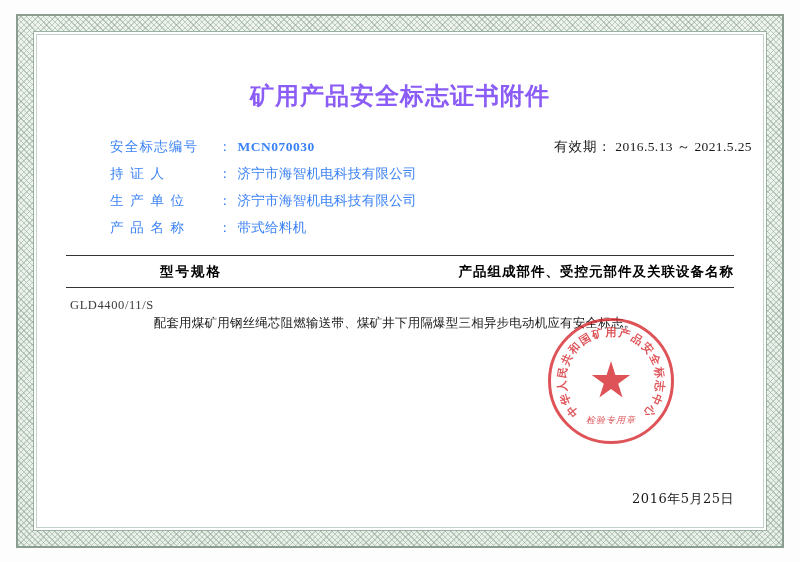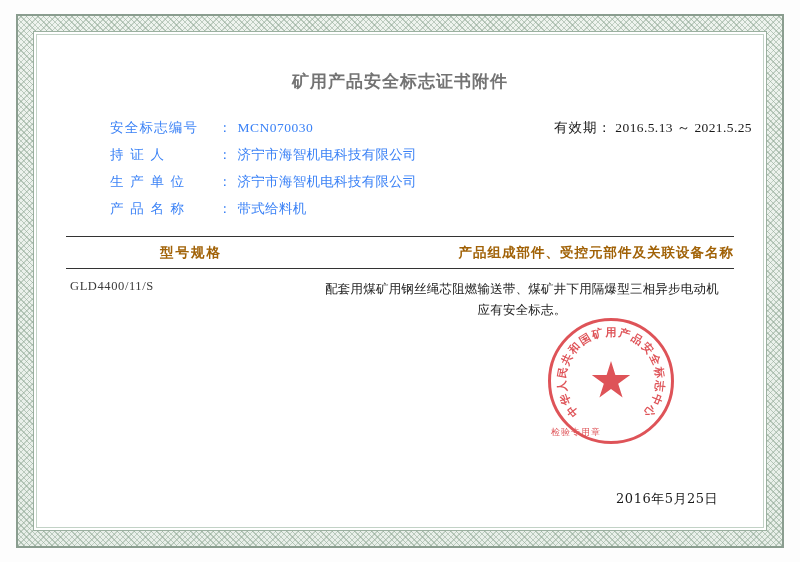--- a/index.html
+++ b/index.html
@@ -70,25 +70,25 @@
     position: absolute;
     left: 48px;
     top: 46px;
     right: 48px;
     bottom: 46px;
     box-sizing: border-box;
   }
 
   .doc-title {
     text-align: center;
-    font-size: 17px;
+    font-size: 24px;
     font-weight: bold;
     letter-spacing: 1px;
-    color: #737373;
-    margin-top: 24px;
+    color: #8b5cf6;
+    margin-top: 34px;
     font-family: "DejaVu Serif", serif;
   }
 
   .meta-block {
     margin-top: 26px;
     padding: 0 60px 0 62px;
     position: relative;
   }
 
   .meta-row {
@@ -107,20 +107,21 @@
   .meta-colon {
     margin-right: 6px;
   }
   .meta-value {
     font-family: "DejaVu Serif", serif;
     letter-spacing: .3px;
   }
   .meta-value.mono {
     font-family: "Liberation Serif", serif;
     letter-spacing: .5px;
+    font-weight: bold;
   }
 
   .validity {
     position: absolute;
     right: 0px;
     top: 0px;
     font-size: 13.5px;
     color: #1a1a1a;
     font-family: "DejaVu Serif", serif;
     white-space: nowrap;
@@ -135,39 +136,40 @@
   .table {
     margin: 18px 18px 0 18px;
   }
   .table-head {
     display: flex;
     border-top: 1px solid #333;
     border-bottom: 1px solid #333;
     padding: 7px 0 6px 0;
     font-size: 13.5px;
     font-weight: bold;
-    color: #a16207;
+    color: #000000;
     font-family: "DejaVu Serif", serif;
   }
   .th-model {
     width: 250px;
     flex: none;
     text-align: center;
     letter-spacing: 2px;
   }
   .th-parts {
     flex: 1;
     text-align: right;
     letter-spacing: 1px;
   }
   .table-body {
     display: flex;
     padding-top: 10px;
     font-size: 12.5px;
     color: #1a1a1a;
+    flex-direction: column;
   }
   .td-model {
     width: 250px;
     flex: none;
     padding-left: 4px;
     color: #3a3a3a;
     font-family: "Liberation Serif", serif;
     letter-spacing: .6px;
     font-size: 12.5px;
   }
@@ -219,30 +221,31 @@
     font-size: 11px;
     color: #d6242a;
     font-family: "DejaVu Serif", serif;
     font-weight: bold;
     transform-origin: 0 0;
   }
   .seal-bottom {
     position: absolute;
     left: 0;
     right: 0;
-    bottom: 2px;
-    text-align: left;
+    bottom: 14px;
+    text-align: center;
     font-size: 9px;
     color: #d6242a;
     letter-spacing: 1px;
+    font-style: italic;
   }
 
   .doc-date {
     position: absolute;
-    right: 34px;
+    right: 18px;
     bottom: 8px;
     font-size: 13px;
     color: #1a1a1a;
     font-family: "DejaVu Serif", serif;
     letter-spacing: .5px;
   }
 </style>
 </head>
 <body>
 

